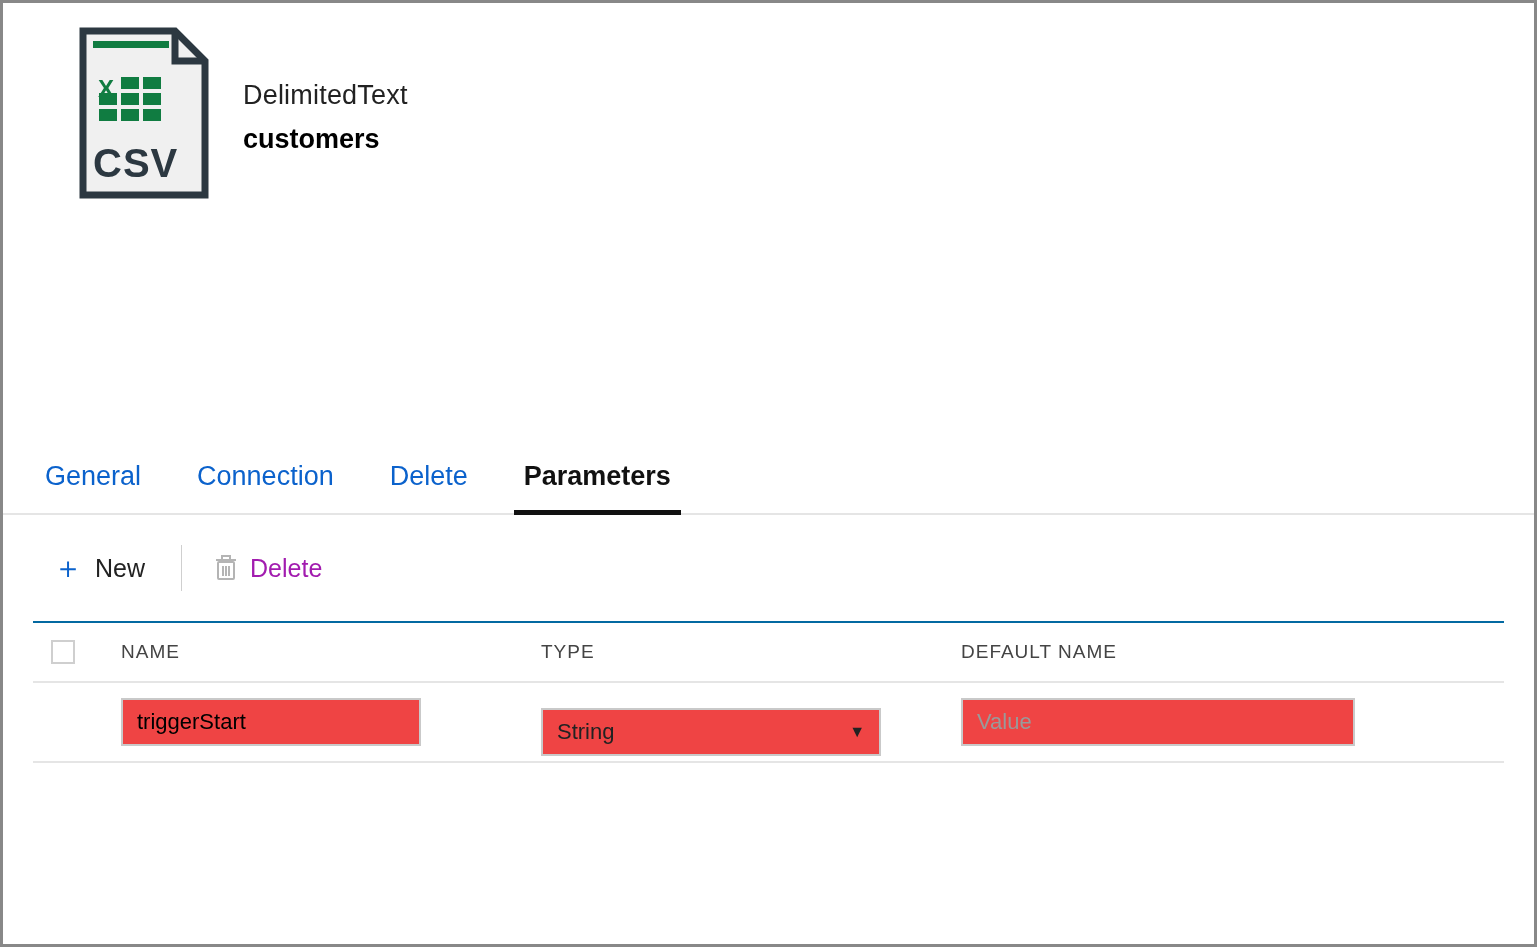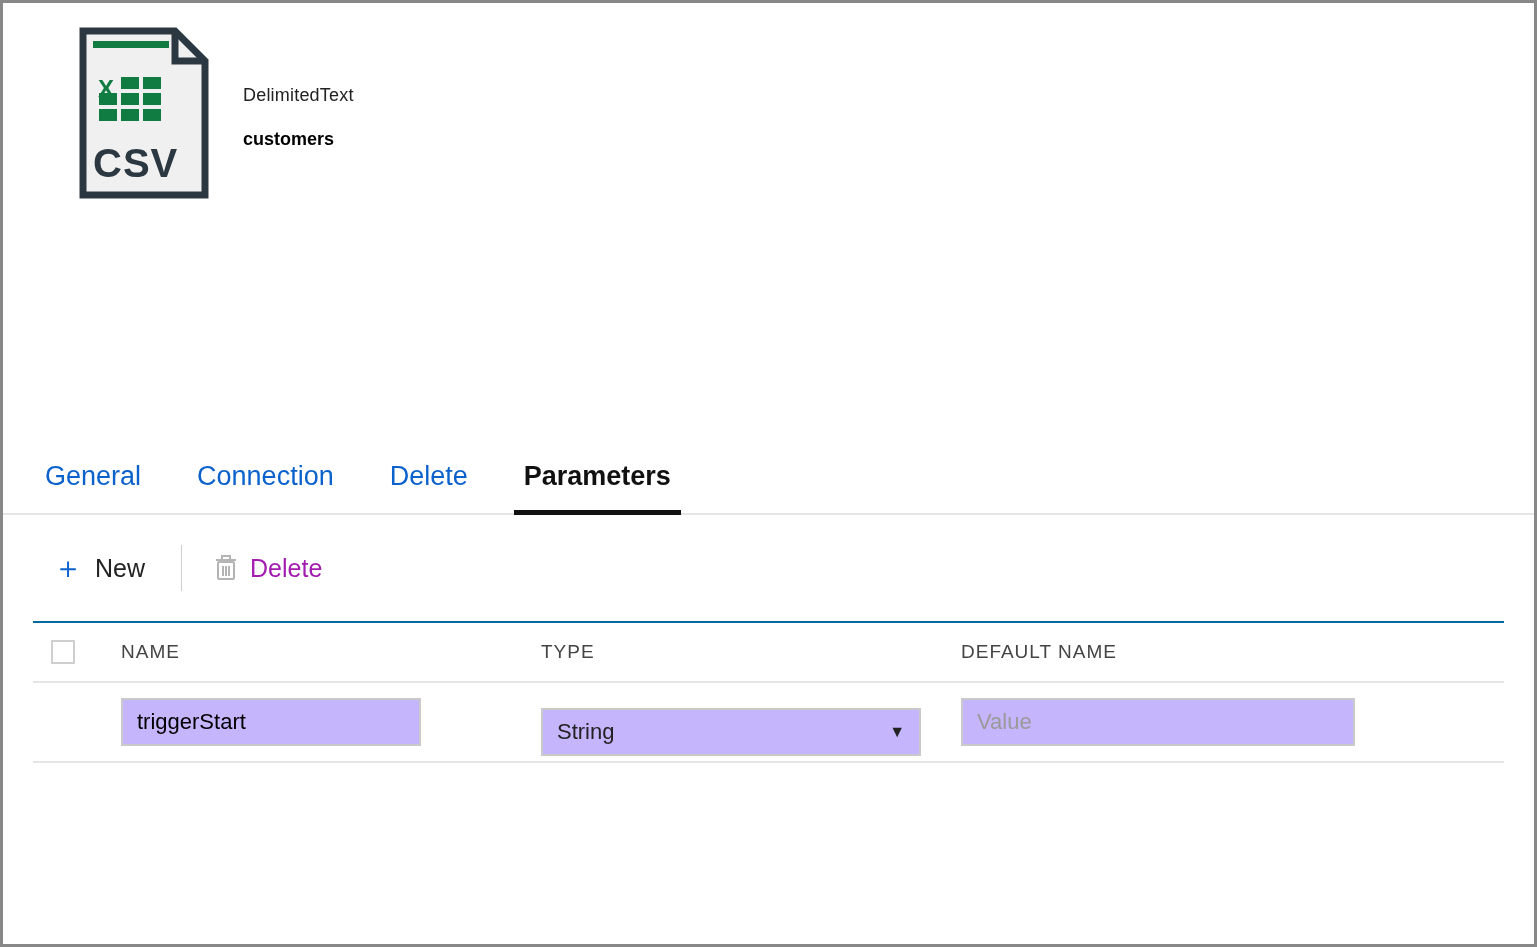--- a/index.html
+++ b/index.html
@@ -15,21 +15,21 @@
     align-items: flex-start;
     padding: 24px 30px 0 76px;
     gap: 34px;
   }
   .csv-icon-box {
     width: 130px; height: 172px;
     position: relative;
   }
   .title-block {
     padding-top: 46px;
-    font-size: 18px;
+    font-size: 27px;
     line-height: 44px;
   }
   .title-block .type { letter-spacing: 0.2px; color: #222; }
   .title-block .name { font-weight: 700; color: #000; }
   .tabs {
     display: flex;
     gap: 48px;
     padding-left: 38px;
     margin-top: 260px;
     border-bottom: 2px solid #e5e5e5;
@@ -94,25 +94,25 @@
   }
   .trow {
     border-bottom: 2px solid #e5e5e5;
     height: 80px;
   }
   .text-input, .select-box {
     height: 48px;
     border: 2px solid #c9c9c9;
     font-size: 22px;
     padding: 0 14px;
-    background: #c4b5fd;
+    background: #ef4444;
     width: 300px;
   }
   .select-box {
-    width: 380px;
+    width: 340px;
     display: flex; align-items: center; justify-content: space-between;
     cursor: pointer;
     margin-top: 19px;
   }
   .select-box .caret { font-size: 16px; color: #222; }
   .default-input {
     width: 394px;
   }
   input::placeholder { color: #9a9a9a; }
   .th-label { font-weight: 500; }

